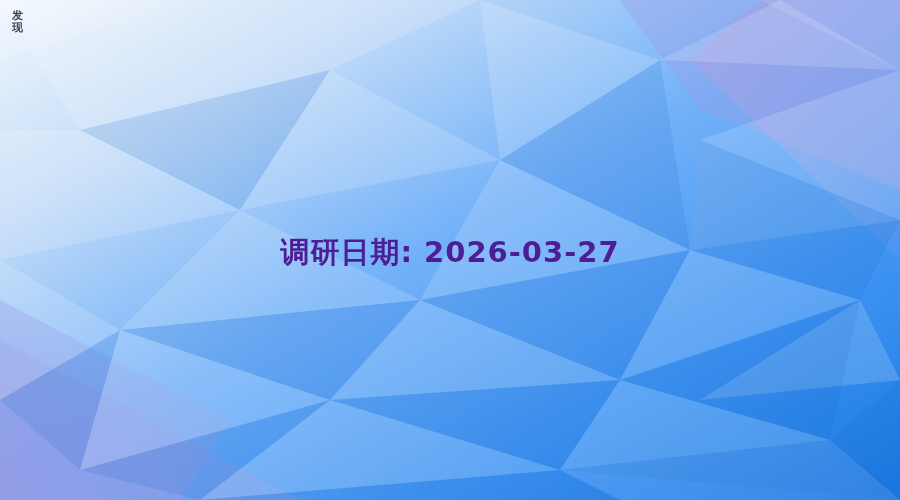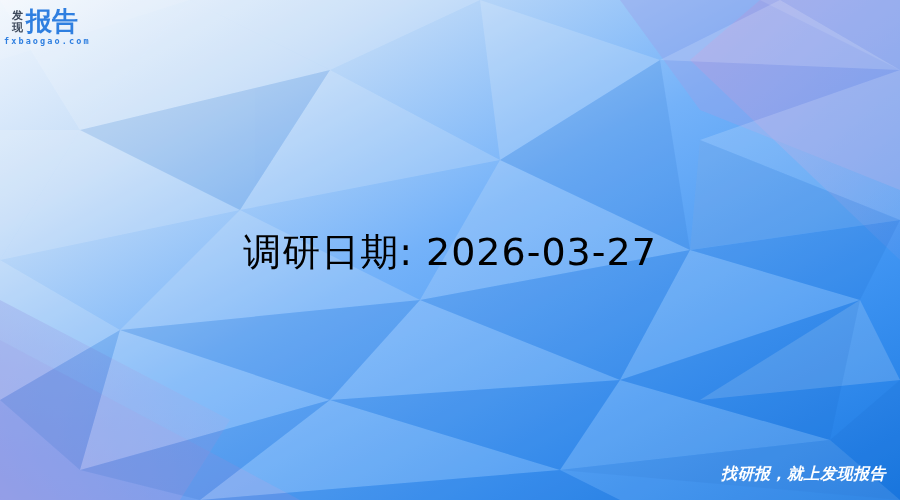--- a/index.html
+++ b/index.html
@@ -92,24 +92,24 @@
     letter-spacing: 1px;
     margin: 0;
   }
   #page-subtitle {
     position: absolute;
     left: 0;
     right: 0;
     top: 232px;
     text-align: center;
     font-family: "DejaVu Sans", "Liberation Sans", sans-serif;
-    font-size: 38px;
+    font-size: 29px;
     line-height: 40px;
-    font-weight: 400;
-    color: #000000;
+    font-weight: 700;
+    color: #4c1d95;
     letter-spacing: 1px;
   }
 
   
   #tagline {
     position: absolute;
     right: 14px;
     bottom: 16px;
     font-family: "DejaVu Sans", "Liberation Sans", sans-serif;
     font-size: 16px;
@@ -196,24 +196,19 @@
       <polygon points="690,250 700,140 900,220"></polygon>
       <polygon points="560,470 620,500 900,500 830,440"></polygon>
     </g>
   </svg>
 
   <div id="logo">
     <div id="logo-stack">
       <span>发</span>
       <span>现</span>
     </div>
-    <div id="logo-right">
-      <div id="logo-main">报告</div>
-      <div id="logo-domain">fxbaogao.com</div>
-    </div>
   </div>
 
 
   <div id="page-subtitle">调研日期: 2026-03-27</div>
 
-  <div id="tagline">找研报，就上发现报告</div>
 
 </div>
 
 </body></html>

